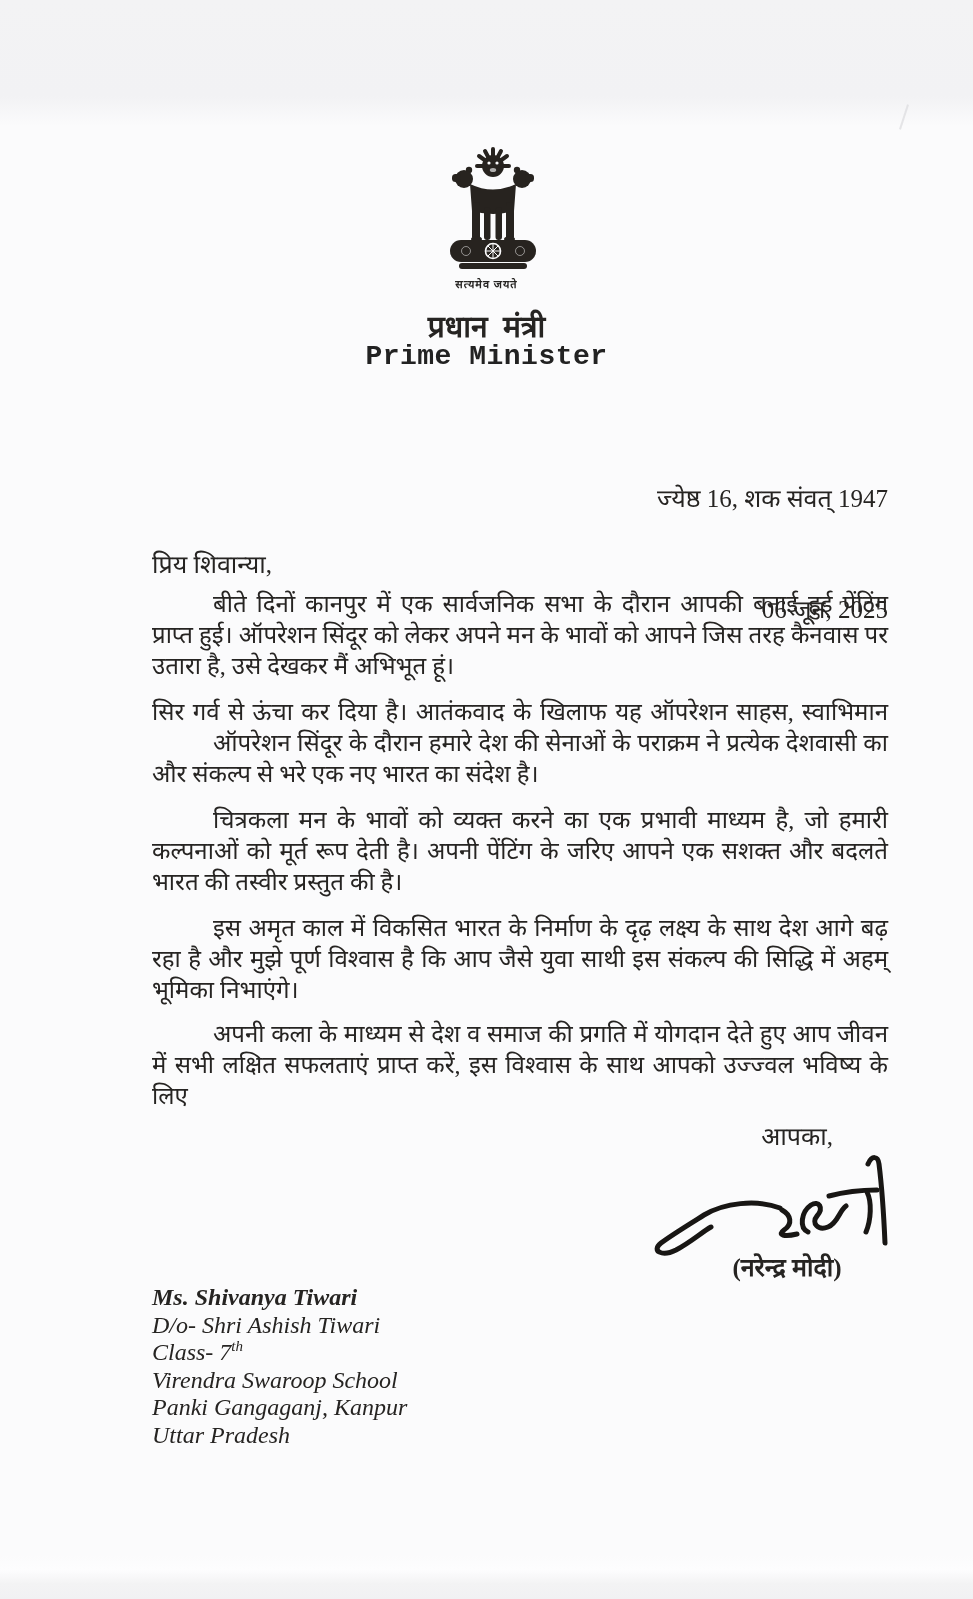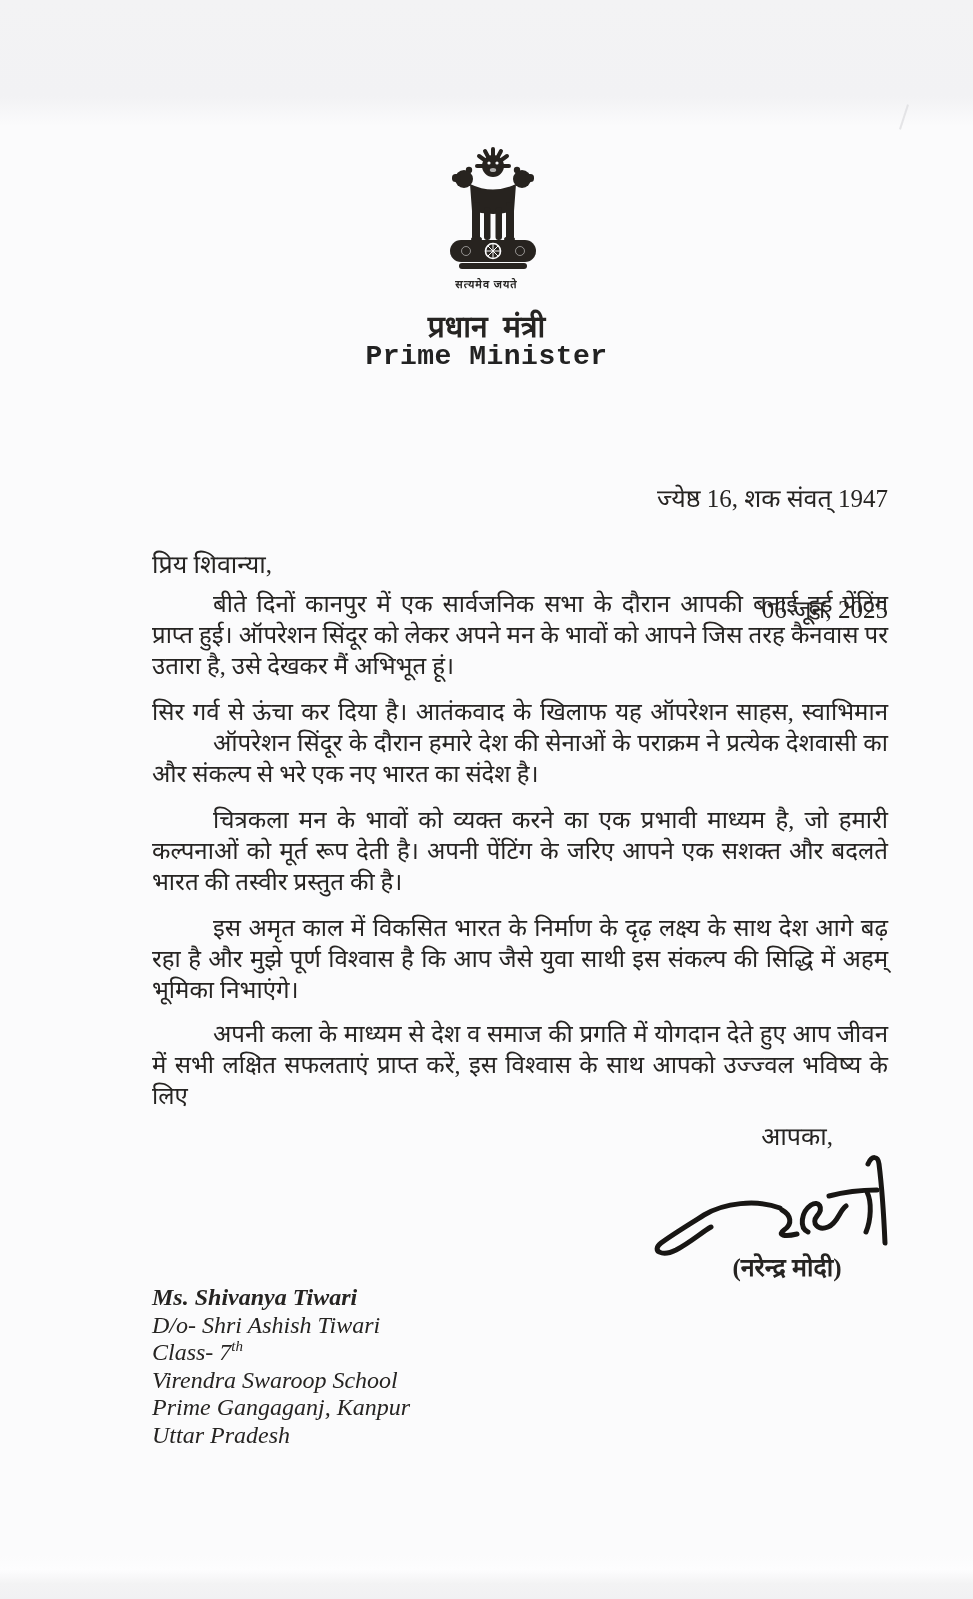--- a/index.html
+++ b/index.html
@@ -145,17 +145,17 @@
     <path d="M 237 99 C 236 76, 234 44, 231 20 C 230 12, 224 11, 220 20"></path>
   </svg>
 
   <div class="signed-name">(नरेन्द्र मोदी)</div>
 
   <div class="address">
     <div class="name">Ms. Shivanya Tiwari</div>
     <div>D/o- Shri Ashish Tiwari</div>
     <div><span>Class- 7</span><sup>th</sup></div>
     <div>Virendra Swaroop School</div>
-    <div>Prime Gangaganj, Kanpur</div>
+    <div>Panki Gangaganj, Kanpur</div>
     <div>Uttar Pradesh</div>
   </div>
 
 </div>
 
 </body></html>

